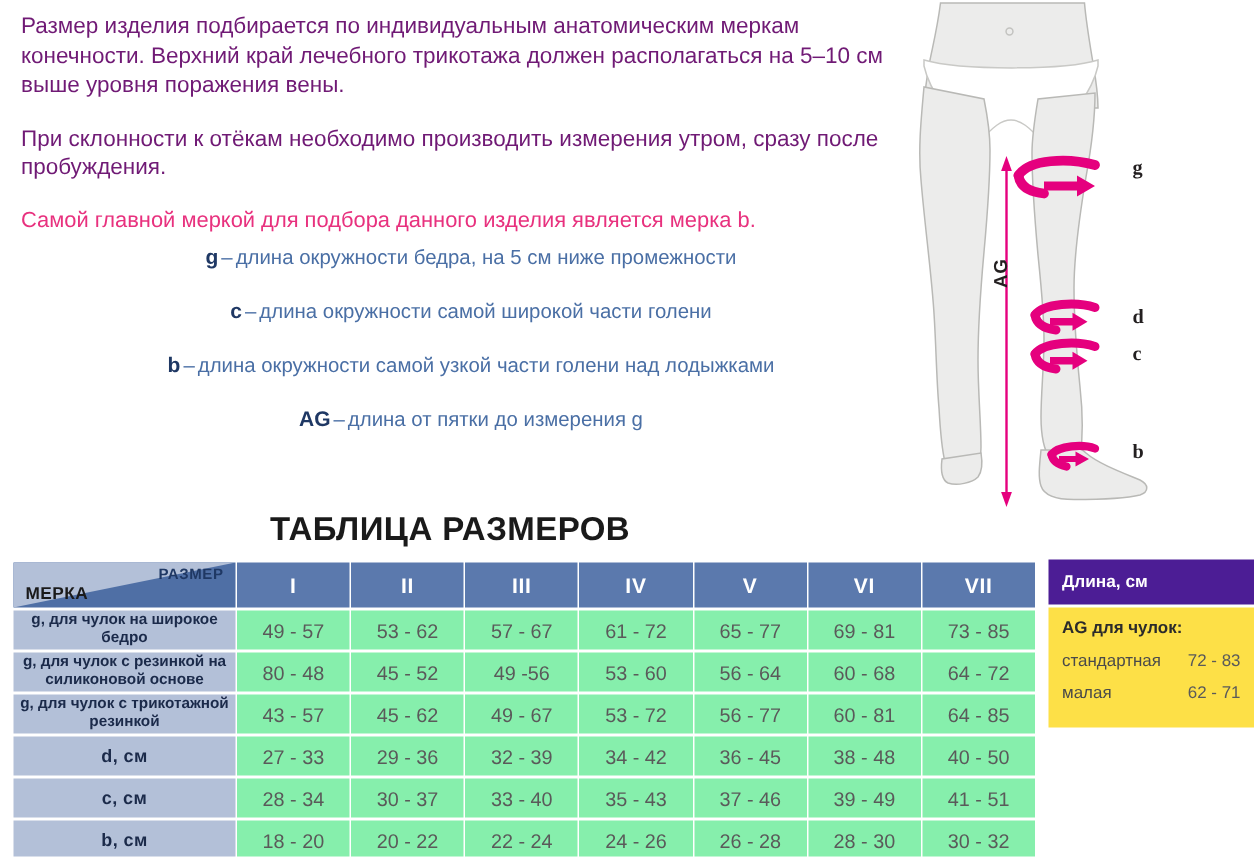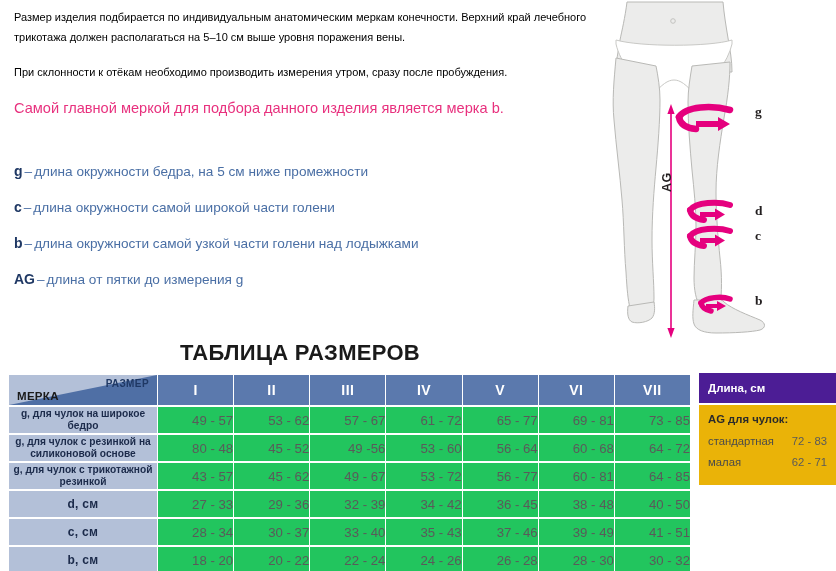--- a/index.html
+++ b/index.html
@@ -16,36 +16,37 @@
   }
 
   
   .text-col {
     position: absolute;
     left: 14px;
     top: 8px;
     width: 590px;
   }
   .para {
-    color: #000000;
-    font-size: 11px;
+    color: #701a75;
+    font-size: 15px;
     line-height: 19.5px;
     margin: 0 0 16px 0;
   }
   .para.accent {
     color: #e8317e;
     font-size: 14.6px;
     margin-bottom: 18px;
   }
 
   .defs {
     position: absolute;
     left: 14px;
     top: 163px;
     width: 600px;
+    text-align: center;
   }
   .def-row {
     margin-bottom: 19px;
     font-size: 13.6px;
     line-height: 16px;
     white-space: nowrap;
   }
   .def-key {
     font-weight: bold;
     color: #1f3864;
@@ -167,24 +168,24 @@
     line-height: 12px;
     padding: 3px 4px;
     vertical-align: middle;
     height: 26px;
   }
   td.rowlabel.big {
     font-size: 12px;
     letter-spacing: .3px;
   }
   td.val {
-    background: #22c55e;
+    background: #86efac;
     color: #5a5a5a;
     font-size: 13.2px;
-    text-align: right;
+    text-align: center;
     vertical-align: middle;
     height: 26px;
   }
 
   
   .ag-panel {
     position: absolute;
     left: 691px;
     top: 0px;
     width: 137px;
@@ -193,21 +194,21 @@
     background: #4c1d95;
     color: #ffffff;
     font-size: 11.5px;
     font-weight: bold;
     height: 30px;
     line-height: 30px;
     padding-left: 9px;
     box-sizing: border-box;
   }
   .ag-body {
-    background: #eab308;
+    background: #fde047;
     margin-top: 2px;
     padding: 8px 9px 2px 9px;
     box-sizing: border-box;
     height: 80px;
   }
   .ag-title {
     font-size: 11.3px;
     font-weight: bold;
     color: #2b2b2b;
     margin-bottom: 10px;

